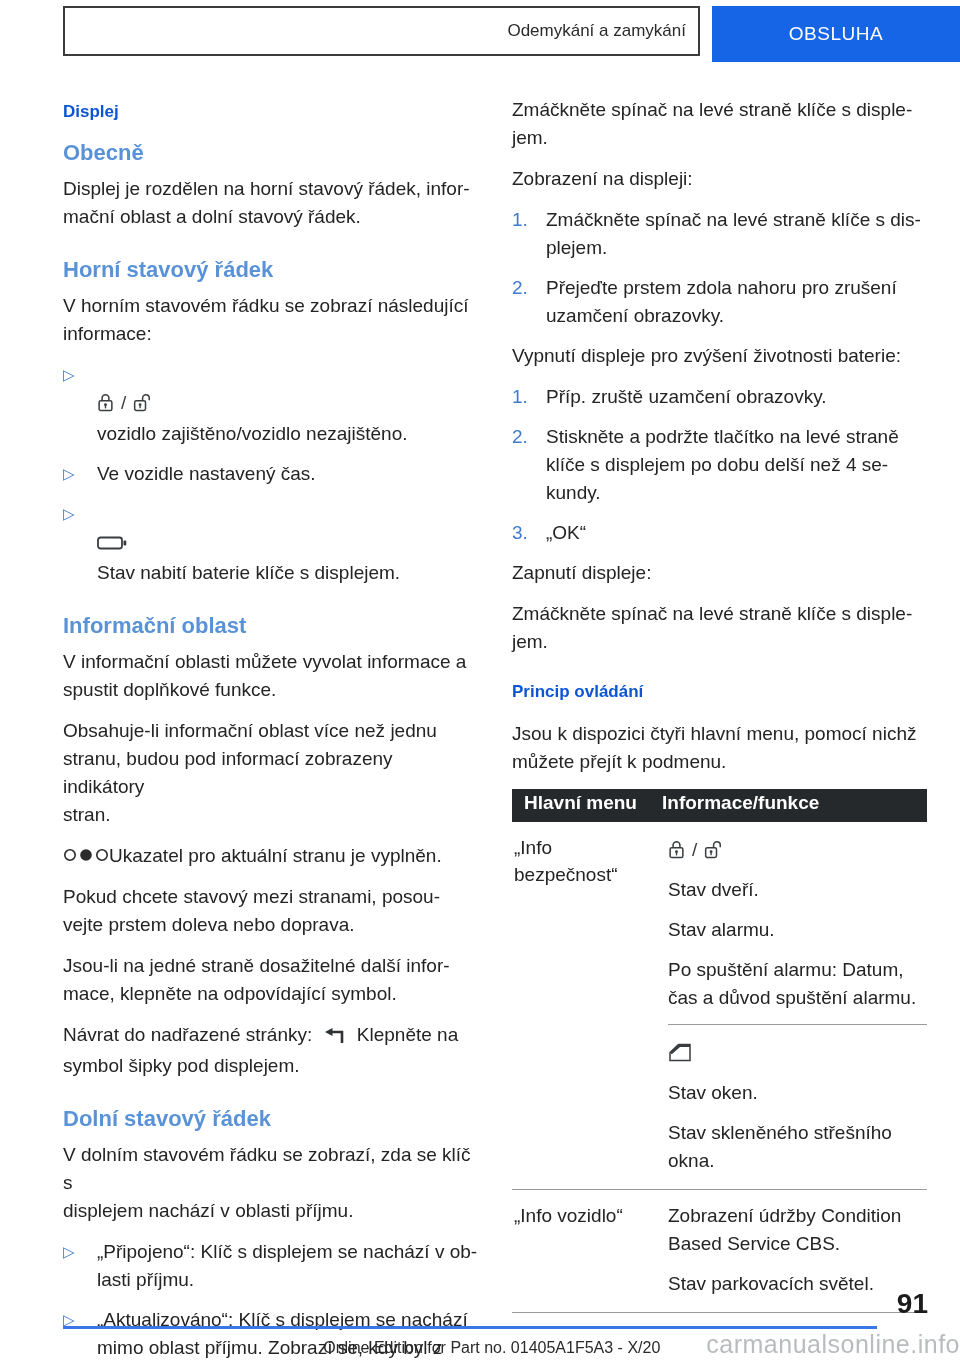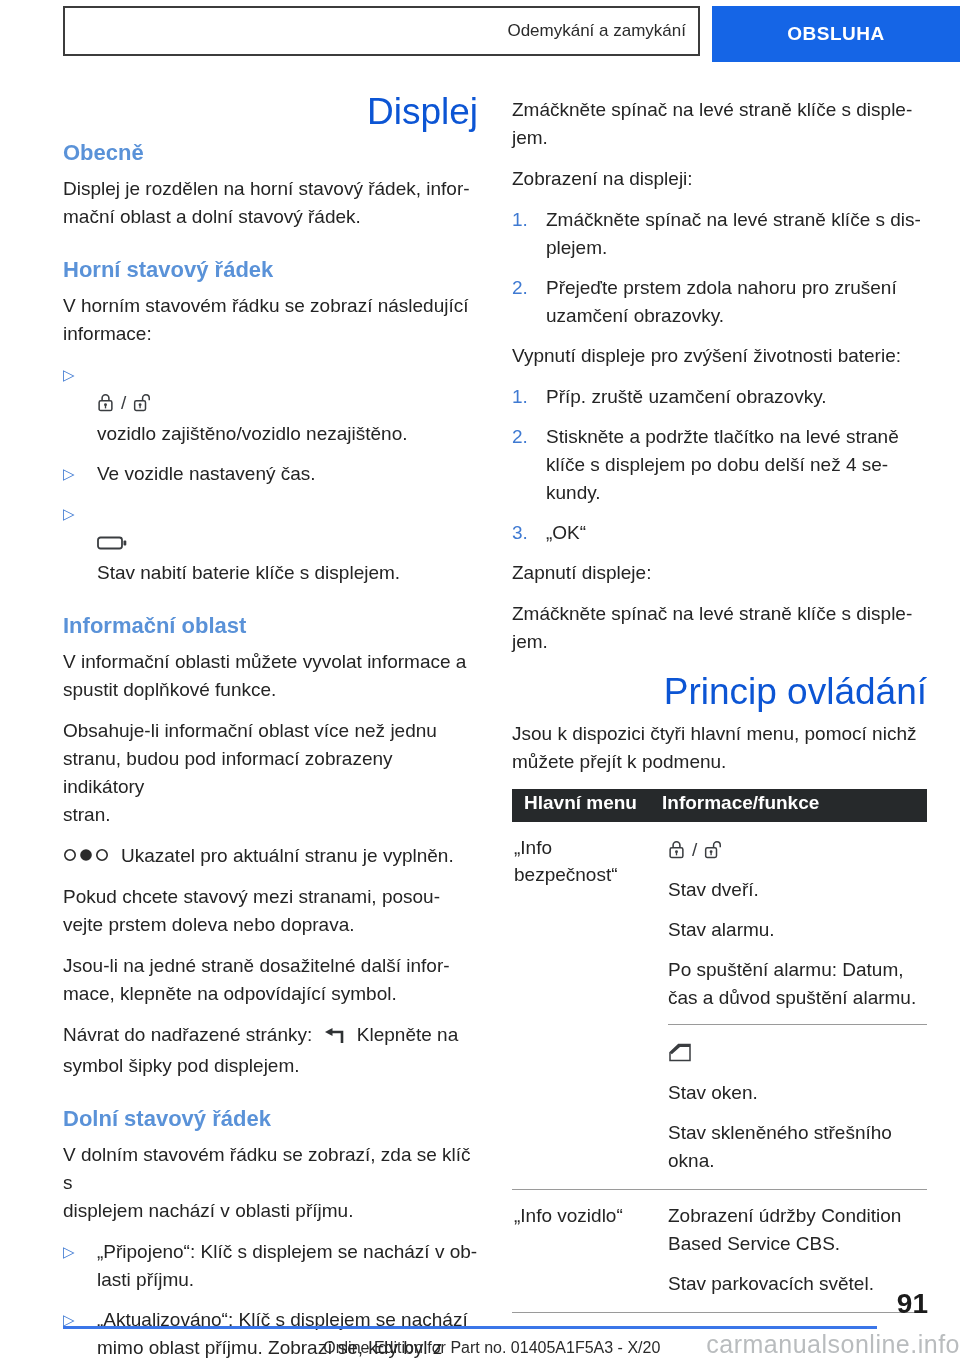--- a/index.html
+++ b/index.html
@@ -4,41 +4,41 @@
 <style>
   html,body{margin:0;padding:0;background:#ffffff;}
   body{width:960px;height:1362px;position:relative;overflow:hidden;
        font-family:"Liberation Sans","DejaVu Sans",sans-serif;color:#242424;}
   
   .hdr-box{position:absolute;left:63px;top:6px;width:637px;height:50px;
            border:2px solid #3c3c3c;box-sizing:border-box;display:flex;
            align-items:center;justify-content:flex-end;padding-right:12px;
            font-size:17px;color:#2b2b2b;}
   .hdr-tab{position:absolute;left:712px;top:6px;width:248px;height:56px;
-           background:#1565e6;color:#ffffff;font-weight:bold;font-size:19px;
+           background:#1565e6;color:#ffffff;font-weight:normal;font-size:19px;
            display:flex;align-items:center;justify-content:center;letter-spacing:.5px;}
   
   .cols{position:absolute;top:96px;left:63px;display:flex;gap:34px;}
   .col-l{width:415px;}
   .col-r{width:415px;}
-  h1{font-size:37px;line-height:32px;color:#0c55d4;margin:0 0 12px;font-weight:normal;text-align:right;}
+  h1{font-size:17px;line-height:32px;color:#0c55d4;margin:0 0 12px;font-weight:bold;}
   h2{font-size:22px;line-height:26px;color:#5a92d8;margin:26px 0 9px;font-weight:bold;}
   .mt{margin-top:20px;}
   p{margin:0 0 13px;font-size:19px;line-height:28px;white-space:pre-line;}
   p.flow{white-space:normal;}
   ul.tri{list-style:none;margin:2px 0 13px;padding:0;}
   ul.tri li{display:flex;gap:12px;margin-bottom:12px;font-size:19px;line-height:28px;}
   .tri-marker{color:#3f7ad2;font-size:15px;line-height:28px;width:22px;flex:none;}
   li .txt{white-space:pre-line;}
   .numrow{display:flex;margin-bottom:12px;font-size:19px;line-height:28px;}
   .num{color:#3f7ad2;width:34px;flex:none;}
   .numrow .txt{white-space:pre-line;flex:1;}
   .ico{display:inline-block;vertical-align:-3px;}
   .sep{margin:0 7px;color:#3a3d40;}
-  .iconline{display:flex;align-items:center;gap:12px;}
+  .iconline{display:flex;align-items:center;}
   
   .tbl{margin-top:10px;width:415px;font-size:19px;line-height:27px;}
   .tbl-head{display:flex;background:#26292b;color:#fff;font-weight:bold;
             padding:0 0 6px 12px;box-sizing:border-box;}
   .tbl-head .c1{width:138px;flex:none;}
   .tbl-head .c2{flex:1;}
   .tbl-row{display:flex;padding:12px 0 0 2px;box-sizing:border-box;}
   .tbl-row .c1{width:148px;flex:none;white-space:pre-line;padding-right:6px;}
   .tbl-row .c2{flex:1;}
   .tbl-row .c2 p{margin-bottom:12px;}

